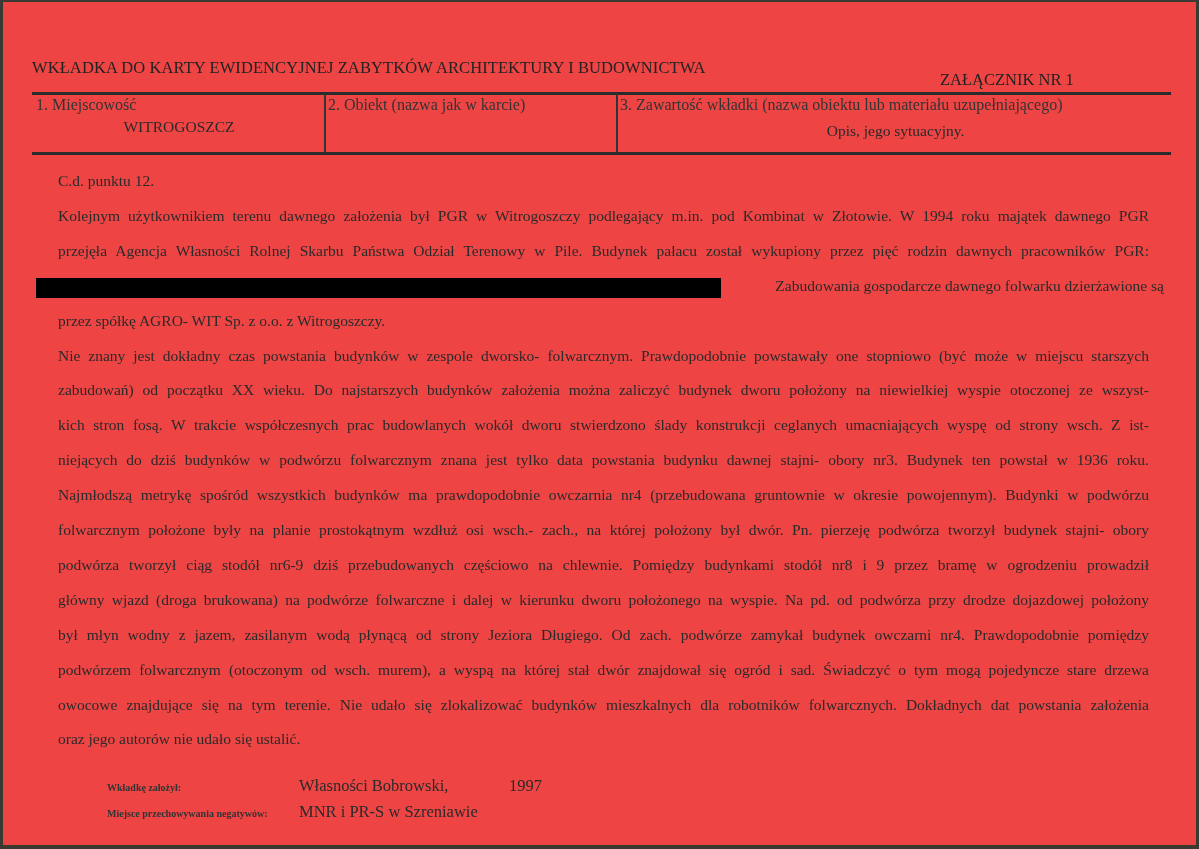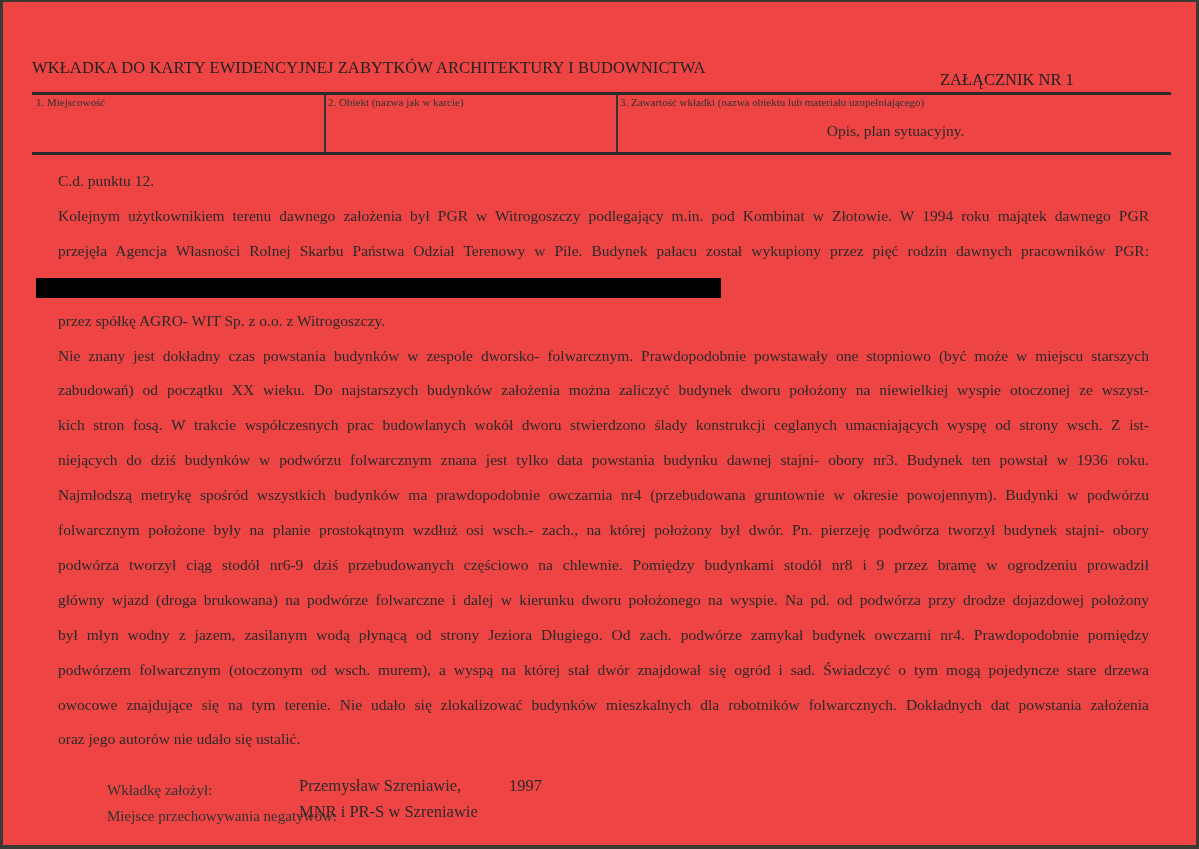--- a/index.html
+++ b/index.html
@@ -21,77 +21,79 @@
   .annex {
     position: absolute; left: 937px; top: 68px;
     font-size: 16.5px; color: #222; white-space: nowrap;
   }
   .rule-thick { position: absolute; left: 29px; width: 1139px; height: 3px; background: #2b2b2b; }
   .rule-top { top: 90px; }
   .rule-bottom { top: 150px; }
   .vline { position: absolute; top: 92px; width: 1.5px; height: 59px; background: #333; }
   .v1 { left: 321px; }
   .v2 { left: 613px; }
-  .cell-label { position: absolute; top: 94px; font-size: 11px; color: #333; white-space: nowrap; }
+  .cell-label { position: absolute; top: 94px; font-size: 16px; color: #333; white-space: nowrap; }
   .cell-value { position: absolute; font-size: 15.5px; color: #2a2a2a; text-align: center; white-space: nowrap; }
   .body-text {
     position: absolute; left: 40px; top: 154px; width: 1121px;
     font-size: 15.5px; line-height: 19.9px; color: #2a2a2a;
   }
   .body-text p { margin: 15px; text-align: justify; text-align-last: justify; }
   .body-text p.last { text-align-last: left; }
   .redact-line { position: relative; height: 19.9px; }
   .redact-bar { position: absolute; left: -7px; top: 2px; width: 685px; height: 20px; background: #000; }
   .redact-tail { position: absolute; right: 0; top: 0; white-space: nowrap; }
-  .footer-label { position: absolute; font-size: 15px; color: #333; white-space: nowrap; }
+  .footer-label { position: absolute; font-size: 10px; color: #333; white-space: nowrap; font-weight: bold; }
   .footer-value { position: absolute; font-size: 16.5px; color: #2a2a2a; white-space: nowrap; }
 </style>
 </head>
 <body>
 
 <div class="page">
 
   <div class="title">WKŁADKA DO KARTY EWIDENCYJNEJ ZABYTKÓW ARCHITEKTURY I BUDOWNICTWA</div>
   <div class="annex">ZAŁĄCZNIK NR 1</div>
 
   <div class="rule-thick rule-top"></div>
   <div class="vline v1"></div>
   <div class="vline v2"></div>
   <div class="rule-thick rule-bottom"></div>
 
   <div class="cell-label" style="left:33px;">1. Miejscowość</div>
+  <div class="cell-value" style="left:33px; width:286px; top:116px;">WITROGOSZCZ</div>
 
   <div class="cell-label" style="left:325px;">2. Obiekt (nazwa jak w karcie)</div>
   <div class="cell-value" style="left:325px; width:286px; top:108px; font-size:14.5px; line-height:17px;">
   </div>
 
   <div class="cell-label" style="left:617px;">3. Zawartość wkładki (nazwa obiektu lub materiału uzupełniającego)</div>
-  <div class="cell-value" style="left:617px; width:551px; top:120px;">Opis, plan sytuacyjny.</div>
+  <div class="cell-value" style="left:617px; width:551px; top:120px;">Opis, jego sytuacyjny.</div>
 
   <div class="body-text">
     <p class="last">C.d. punktu 12.</p>
     <p>Kolejnym użytkownikiem terenu dawnego założenia był PGR w Witrogoszczy podlegający m.in. pod Kombinat w Złotowie. W 1994 roku majątek dawnego PGR</p>
     <p>przejęła Agencja Własności Rolnej Skarbu Państwa Odział Terenowy w Pile. Budynek pałacu został wykupiony przez pięć rodzin dawnych pracowników PGR:</p>
     <div class="redact-line">
       <div class="redact-bar"></div>
+      <span class="redact-tail">Zabudowania gospodarcze dawnego folwarku dzierżawione są</span>
     </div>
     <p class="last">przez spółkę AGRO- WIT Sp. z o.o. z Witrogoszczy.</p>
     <p>Nie znany jest dokładny czas powstania budynków w zespole dworsko- folwarcznym. Prawdopodobnie powstawały one stopniowo (być może w miejscu starszych</p>
     <p>zabudowań) od początku XX wieku. Do najstarszych budynków założenia można zaliczyć budynek dworu położony na niewielkiej wyspie otoczonej ze wszyst-</p>
     <p>kich stron fosą. W trakcie współczesnych prac budowlanych wokół dworu stwierdzono ślady konstrukcji ceglanych umacniających wyspę od strony wsch. Z ist-</p>
     <p>niejących do dziś budynków w podwórzu folwarcznym znana jest tylko data powstania budynku dawnej stajni- obory nr3. Budynek ten powstał w 1936 roku.</p>
     <p>Najmłodszą metrykę spośród wszystkich budynków ma prawdopodobnie owczarnia nr4 (przebudowana gruntownie w okresie powojennym). Budynki w podwórzu</p>
     <p>folwarcznym położone były na planie prostokątnym wzdłuż osi  wsch.- zach., na której położony był dwór. Pn. pierzeję podwórza tworzył budynek stajni- obory</p>
     <p>podwórza tworzył ciąg stodół nr6-9 dziś przebudowanych częściowo na chlewnie. Pomiędzy budynkami stodół nr8 i 9 przez bramę w ogrodzeniu prowadził</p>
     <p>główny wjazd (droga brukowana) na podwórze folwarczne i dalej w kierunku dworu położonego na wyspie. Na pd. od podwórza przy drodze dojazdowej położony</p>
     <p>był młyn wodny z jazem, zasilanym wodą płynącą od strony Jeziora Długiego. Od zach. podwórze zamykał budynek owczarni nr4. Prawdopodobnie pomiędzy</p>
     <p>podwórzem folwarcznym (otoczonym od wsch. murem), a wyspą na której stał dwór znajdował się ogród i sad. Świadczyć o tym mogą pojedyncze stare drzewa</p>
     <p>owocowe znajdujące się na tym terenie. Nie udało się zlokalizować budynków mieszkalnych dla robotników folwarcznych. Dokładnych dat powstania założenia</p>
     <p class="last">oraz jego autorów nie udało się ustalić.</p>
   </div>
 
   <div class="footer-label" style="left:104px; top:780px;">Wkładkę założył:</div>
-  <div class="footer-value" style="left:296px; top:774px;">Przemysław Szreniawie,</div>
+  <div class="footer-value" style="left:296px; top:774px;">Własności Bobrowski,</div>
   <div class="footer-value" style="left:506px; top:774px;">1997</div>
 
   <div class="footer-label" style="left:104px; top:806px;">Miejsce przechowywania negatywów:</div>
   <div class="footer-value" style="left:296px; top:800px;">MNR i PR-S w Szreniawie</div>
 </div>
 
 </body></html>

